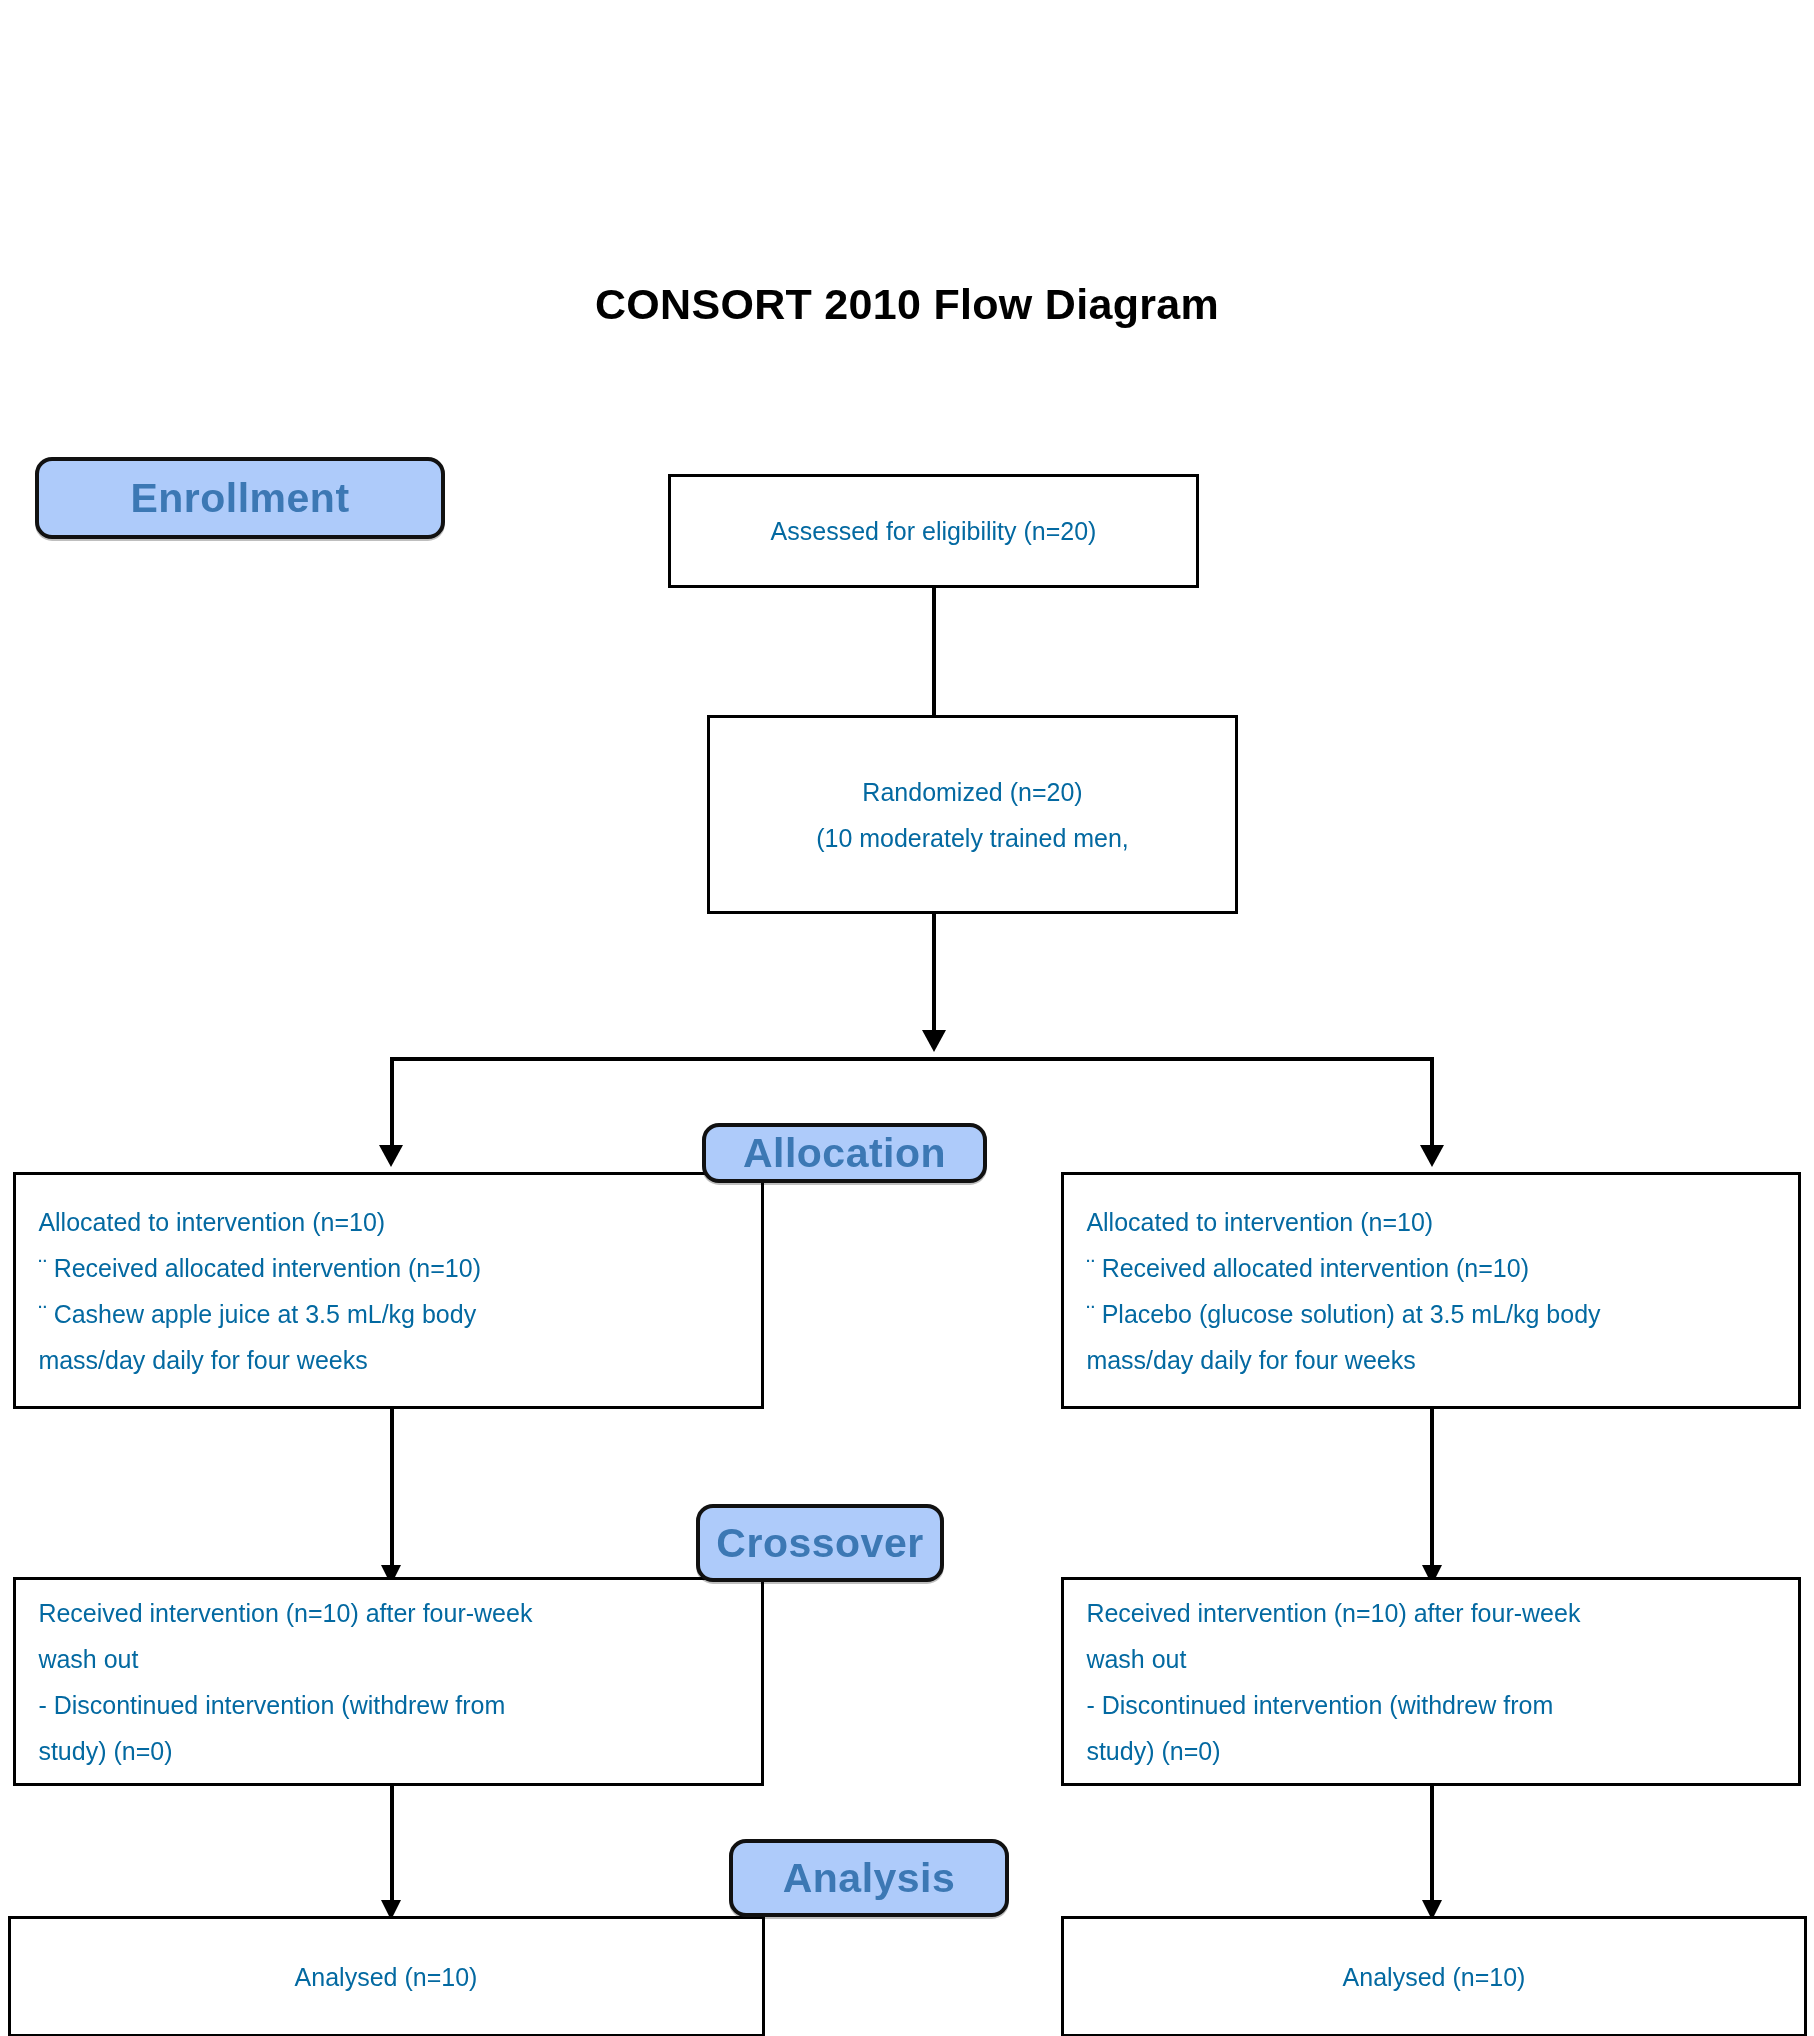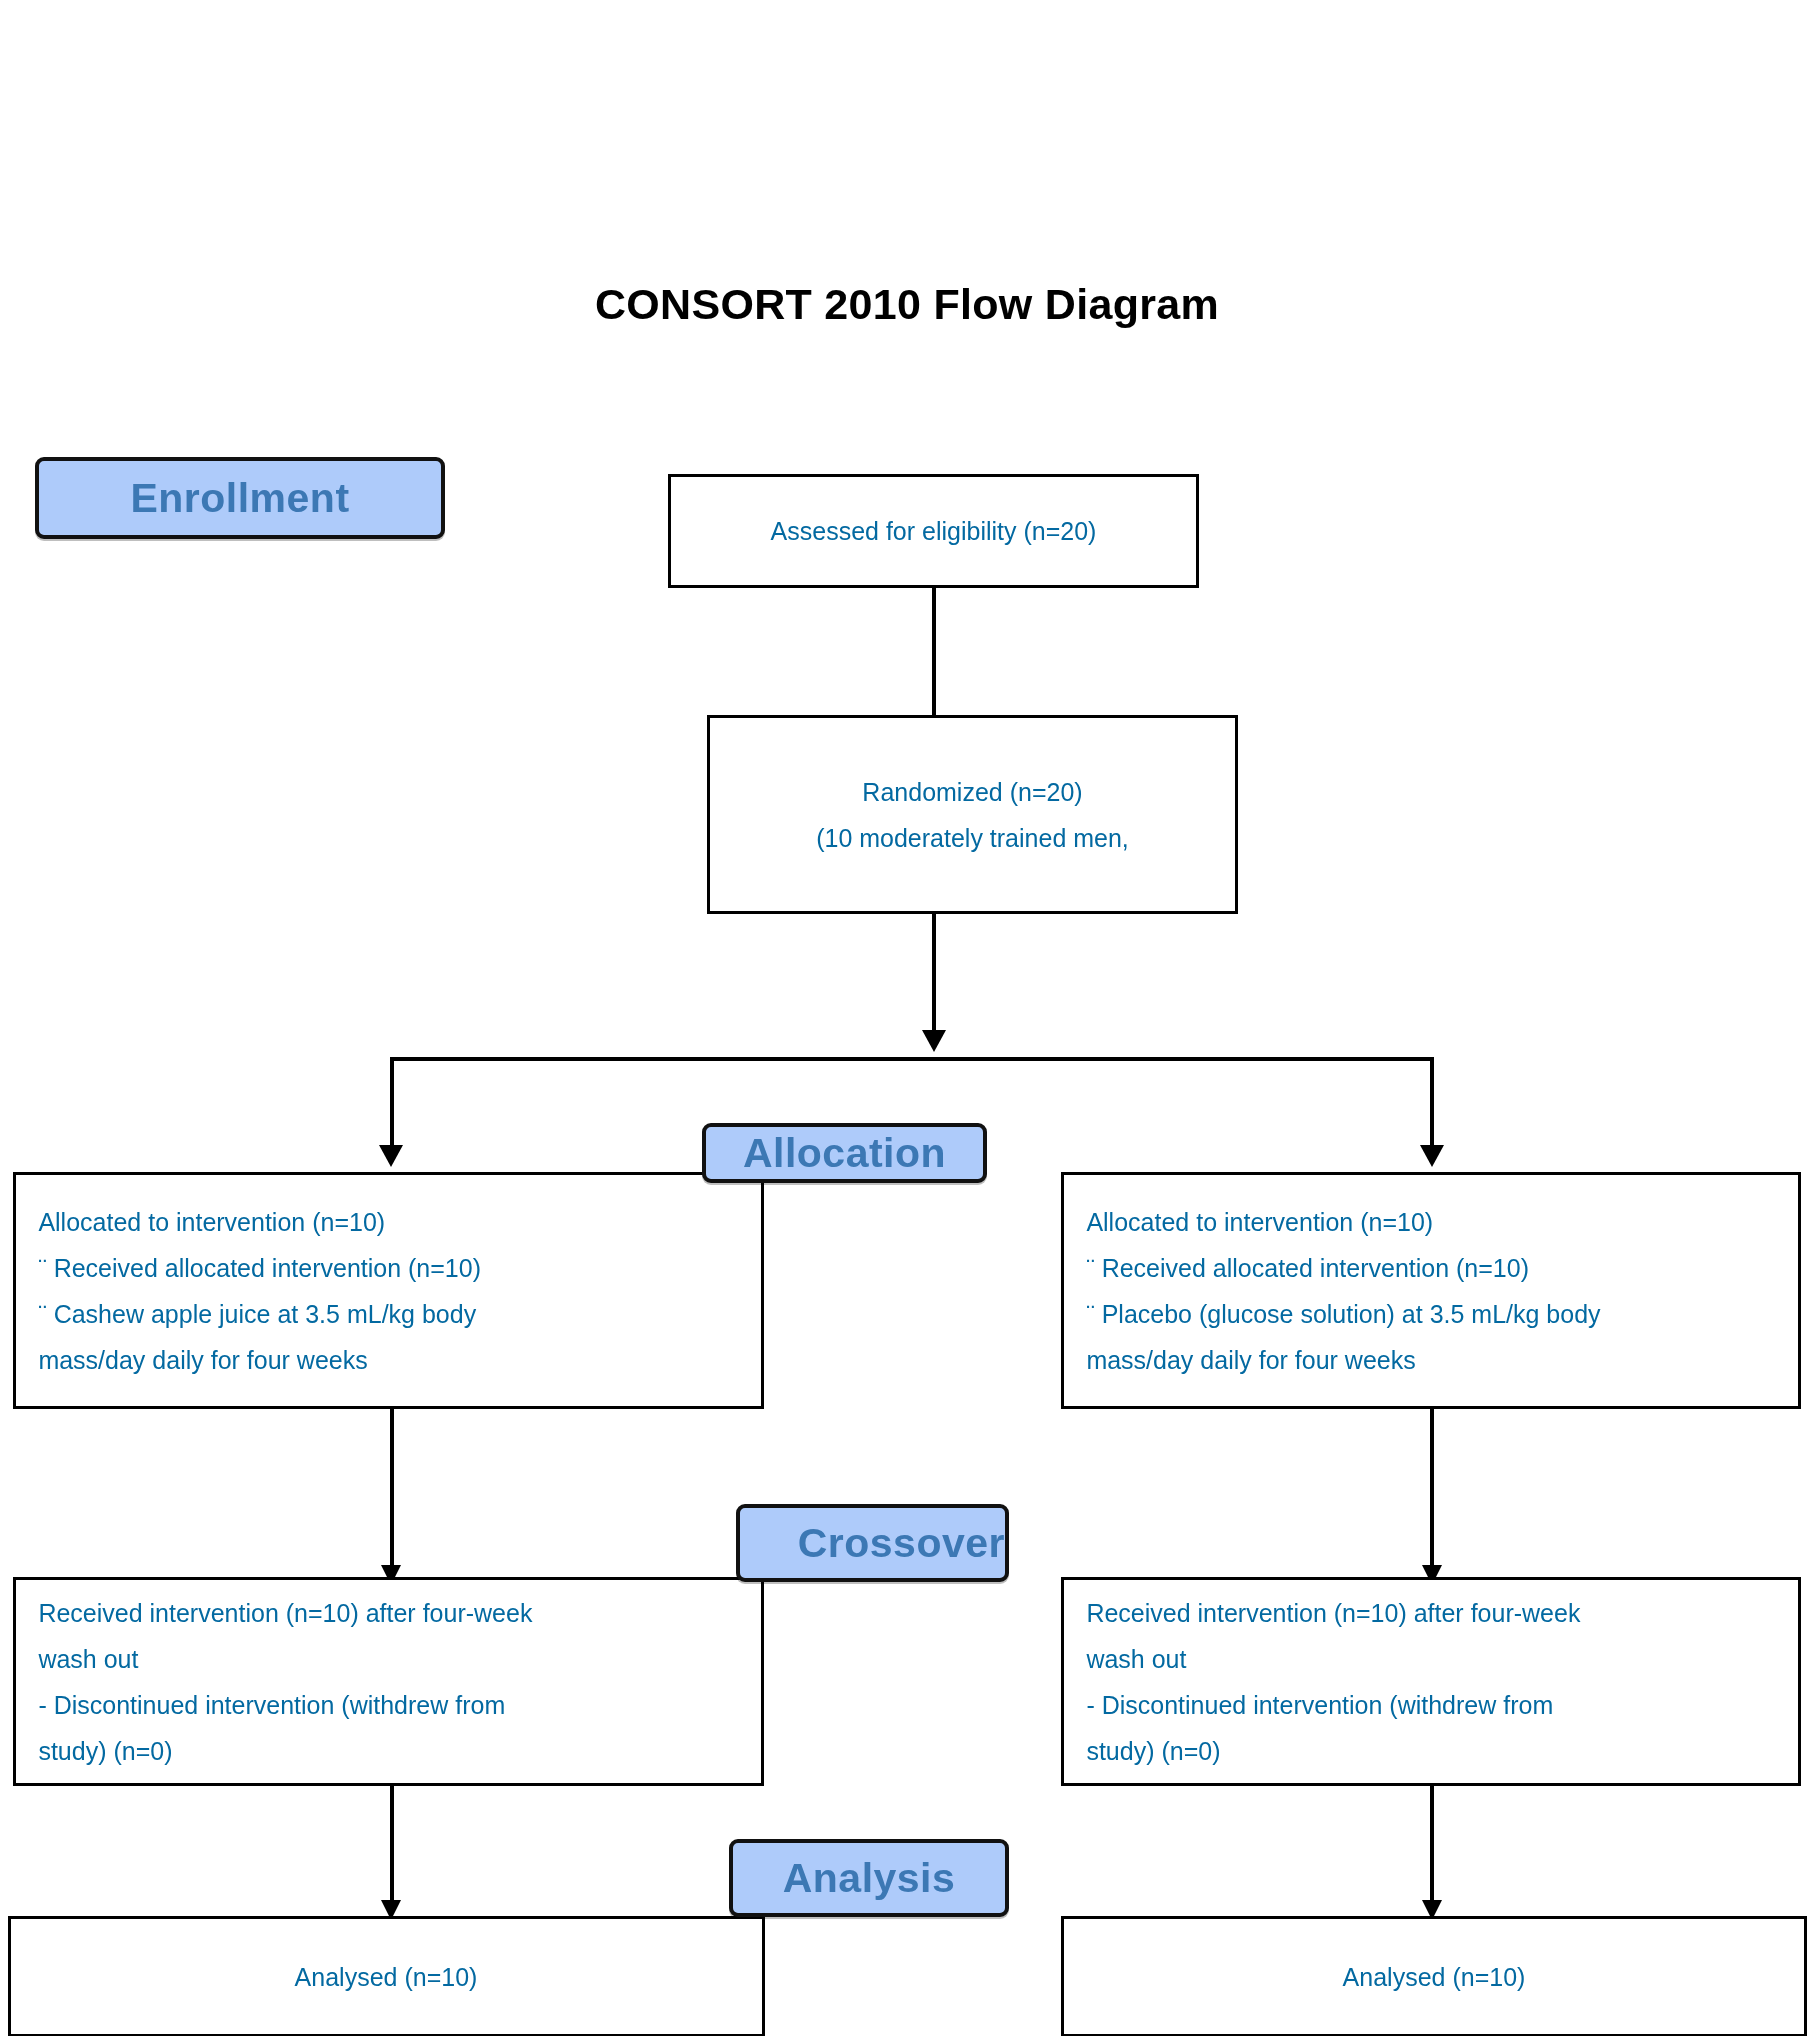--- a/index.html
+++ b/index.html
@@ -105,21 +105,21 @@
   }
   .fbox .inner { width: 100%; padding: 0 18.6px; }
   .fbox.lefttext .inner { padding: 0 13px 0 22.4px; }
 
   
   .stage {
     position: absolute;
     box-sizing: border-box;
     background: #aecbfa;
     border: 4.7px solid #111111;
-    border-radius: 9px;
+    border-radius: 17px;
     display: flex;
     align-items: center;
     justify-content: center;
     color: #3c78b4;
     font-size: 41px;
     font-weight: bold;
     letter-spacing: 0.5px;
     z-index: 6;
     box-shadow: 0 1.9px 0 rgba(0,0,0,0.25);
   }
@@ -209,21 +209,21 @@
       <div>mass/day daily for four weeks</div>
     </div>
   </div>
 
   <div class="vline" style="left:390px; top:1409px; height:160px;"></div>
   <div class="arrowhead thin" style="left:381px; top:1565px;"></div>
 
   <div class="vline" style="left:1430px; top:1409px; height:160px;"></div>
   <div class="arrowhead thin" style="left:1422px; top:1565px;"></div>
 
-  <div class="stage" style="left:736px; top:1504px; width:273px; height:78px;justify-content:flex-end;">
+  <div class="stage" style="left:696px; top:1504px; width:248px; height:78px;">
     <span>Crossover</span>
   </div>
 
   <div class="fbox lefttext" style="left:13px; top:1577px; width:751px; height:209px;">
     <div class="inner">
       <div>Received intervention (n=10) after four-week</div>
       <div>wash out</div>
       <div>- Discontinued intervention (withdrew from</div>
       <div>study) (n=0)</div>
     </div>

